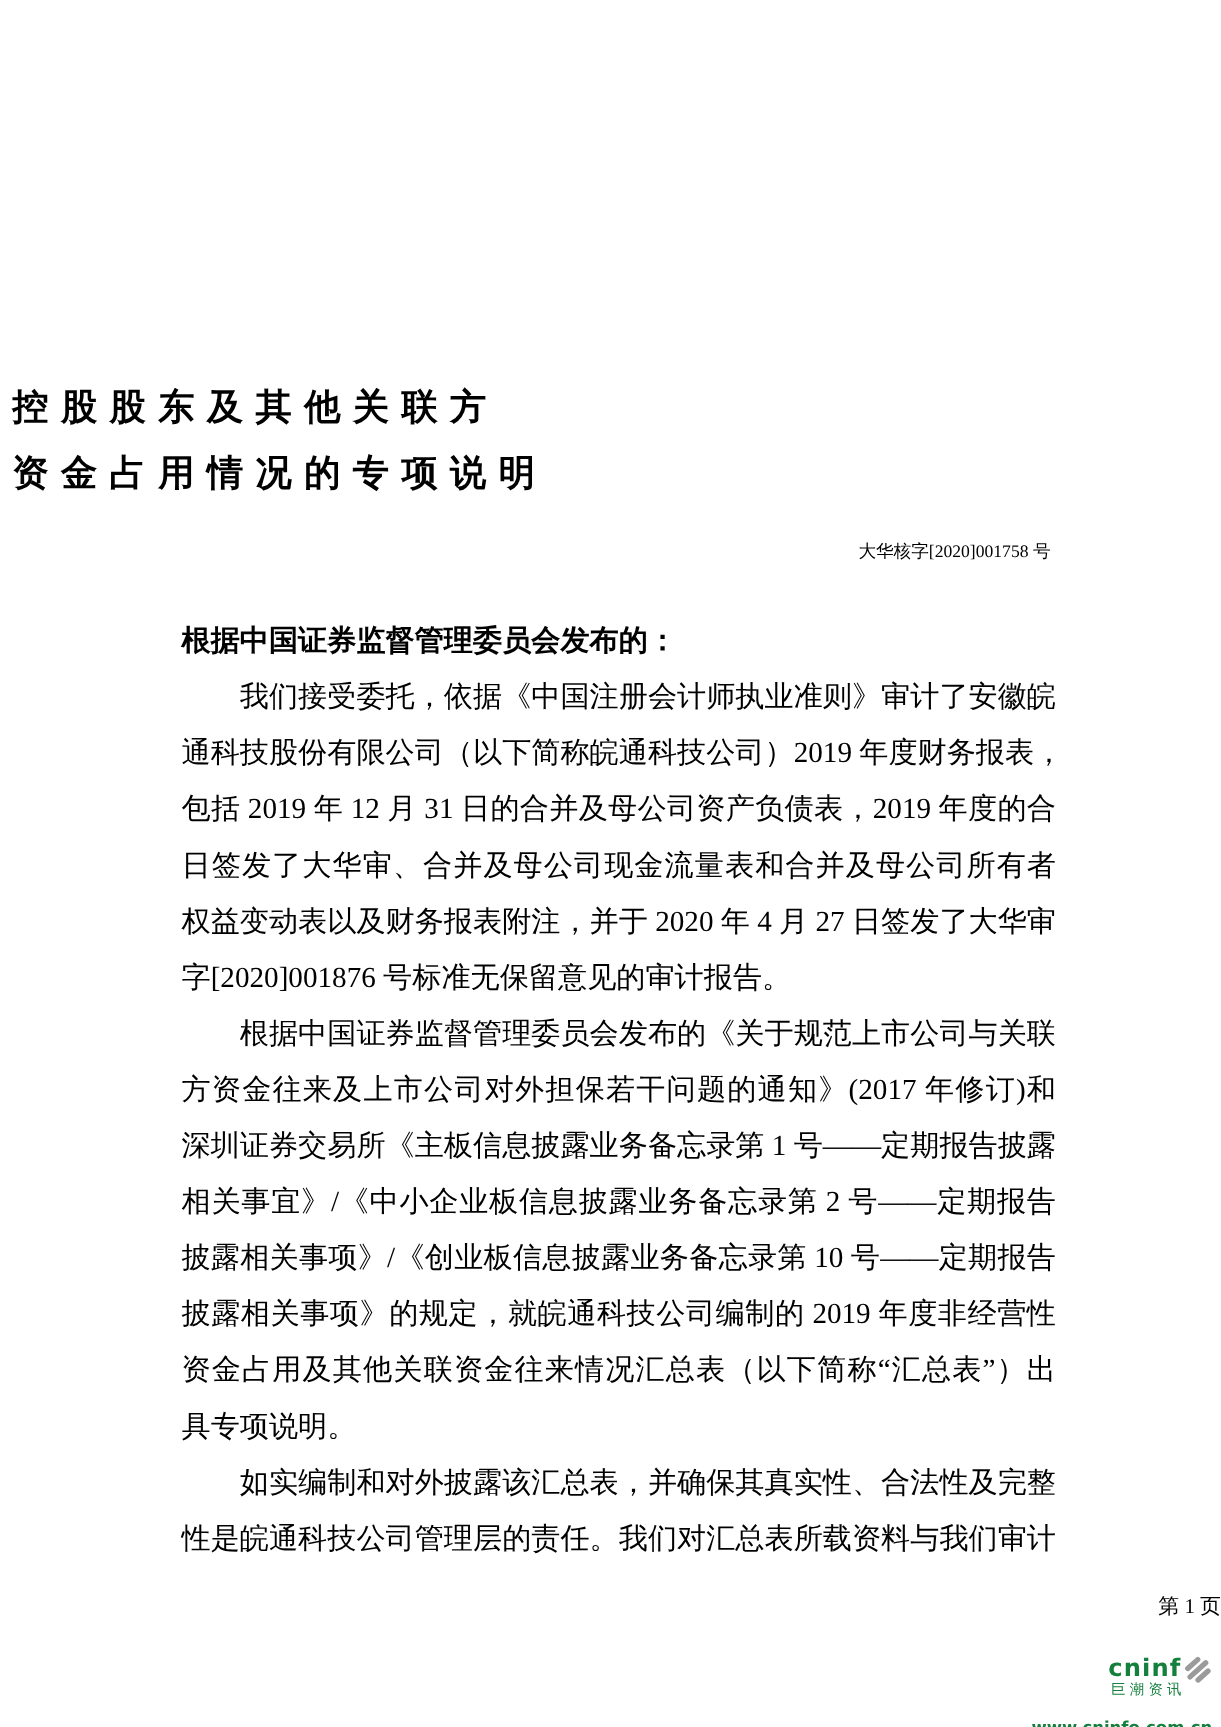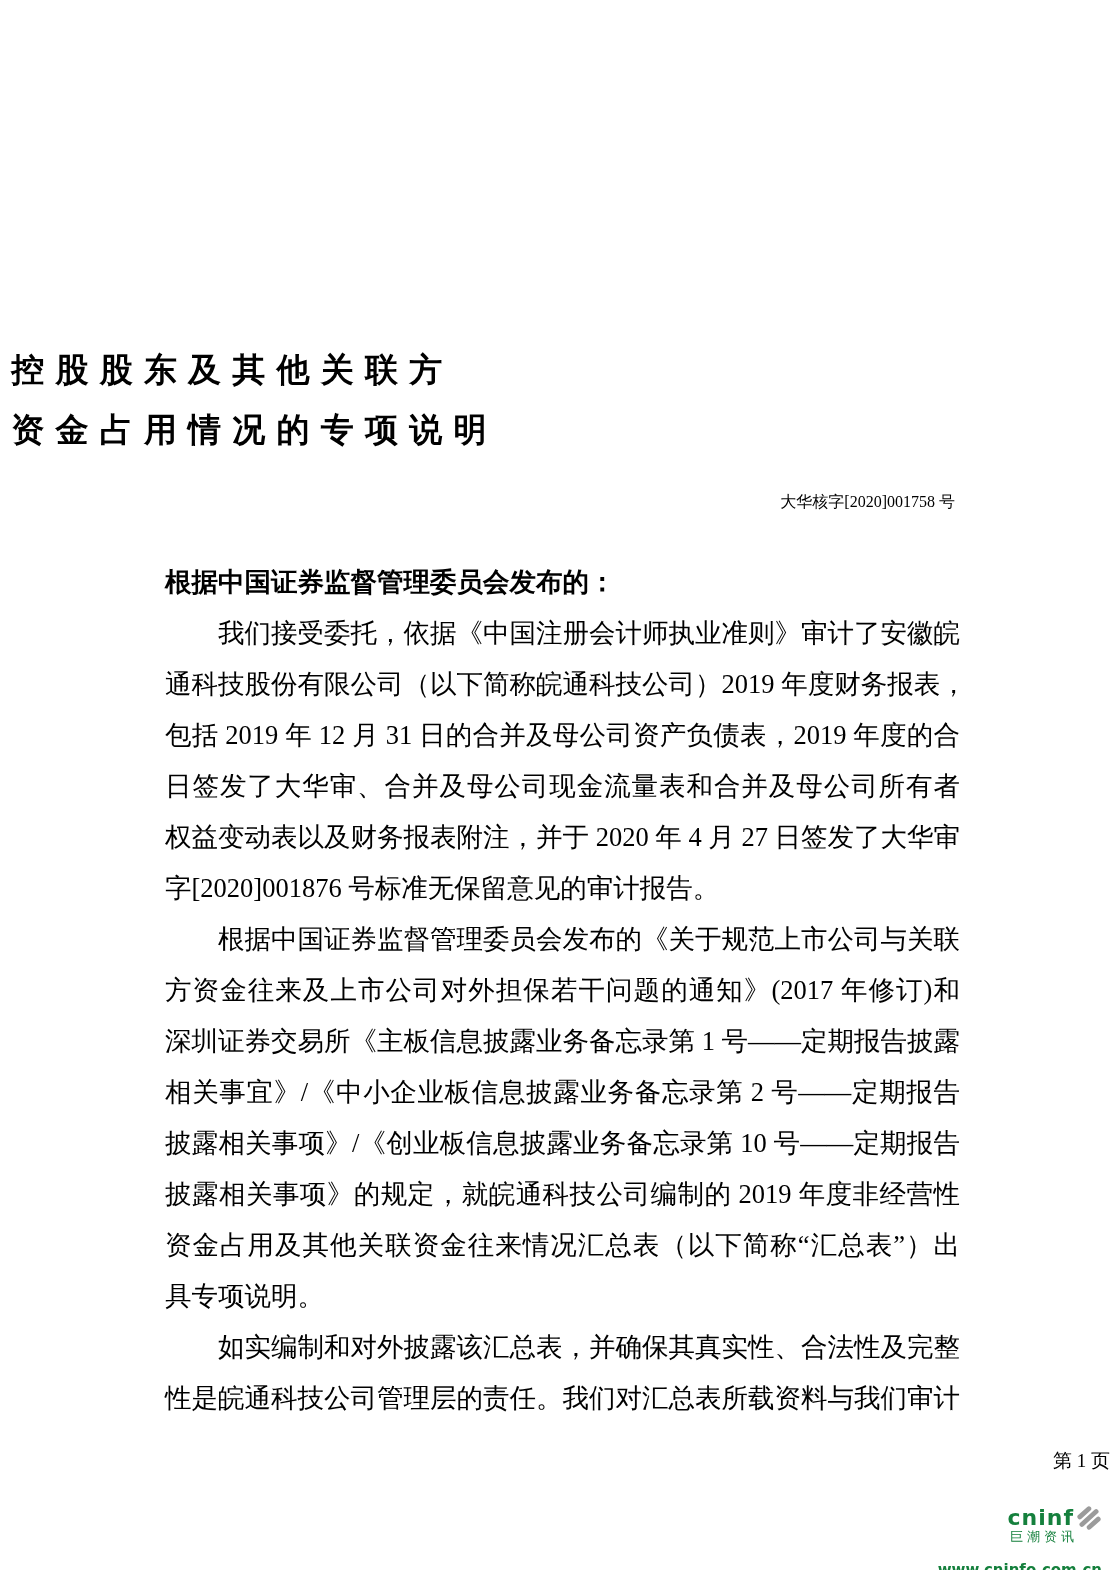--- a/index.html
+++ b/index.html
@@ -30,21 +30,21 @@
   
   .footer{position:absolute;top:1449px;left:0;width:1110px;
     text-align:right;font-size:19px;line-height:24px;}
   
   .logo{position:absolute;top:1506px;right:8px;
     display:flex;flex-direction:column;align-items:flex-end;
     font-family:"DejaVu Sans","Liberation Sans",sans-serif;color:#15803d;justify-content:flex-end;}
   .logo-row{display:flex;align-items:center;gap:2px;height:24px;}
   .wordmark{font-weight:700;font-size:22px;line-height:24px;letter-spacing:1px;}
   .sphere{display:inline-flex;width:26px;height:24px;}
-  .logo-cn{font-size:13px;line-height:14px;letter-spacing:4px;margin-top:0px;margin-right:24px;}
+  .logo-cn{font-size:13px;line-height:14px;letter-spacing:4px;margin-top:0px;margin-right:24px;font-family:Liberation Mono, monospace;}
   .logo-url{font-size:15px;line-height:16px;margin-top:18px;font-weight:bold;}
 </style>
 </head>
 <body>
 
 <div class="page">
 
   <h1 class="title">
     <div class="title-line">控股股东及其他关联方</div>
     <div class="title-line">资金占用情况的专项说明</div>

